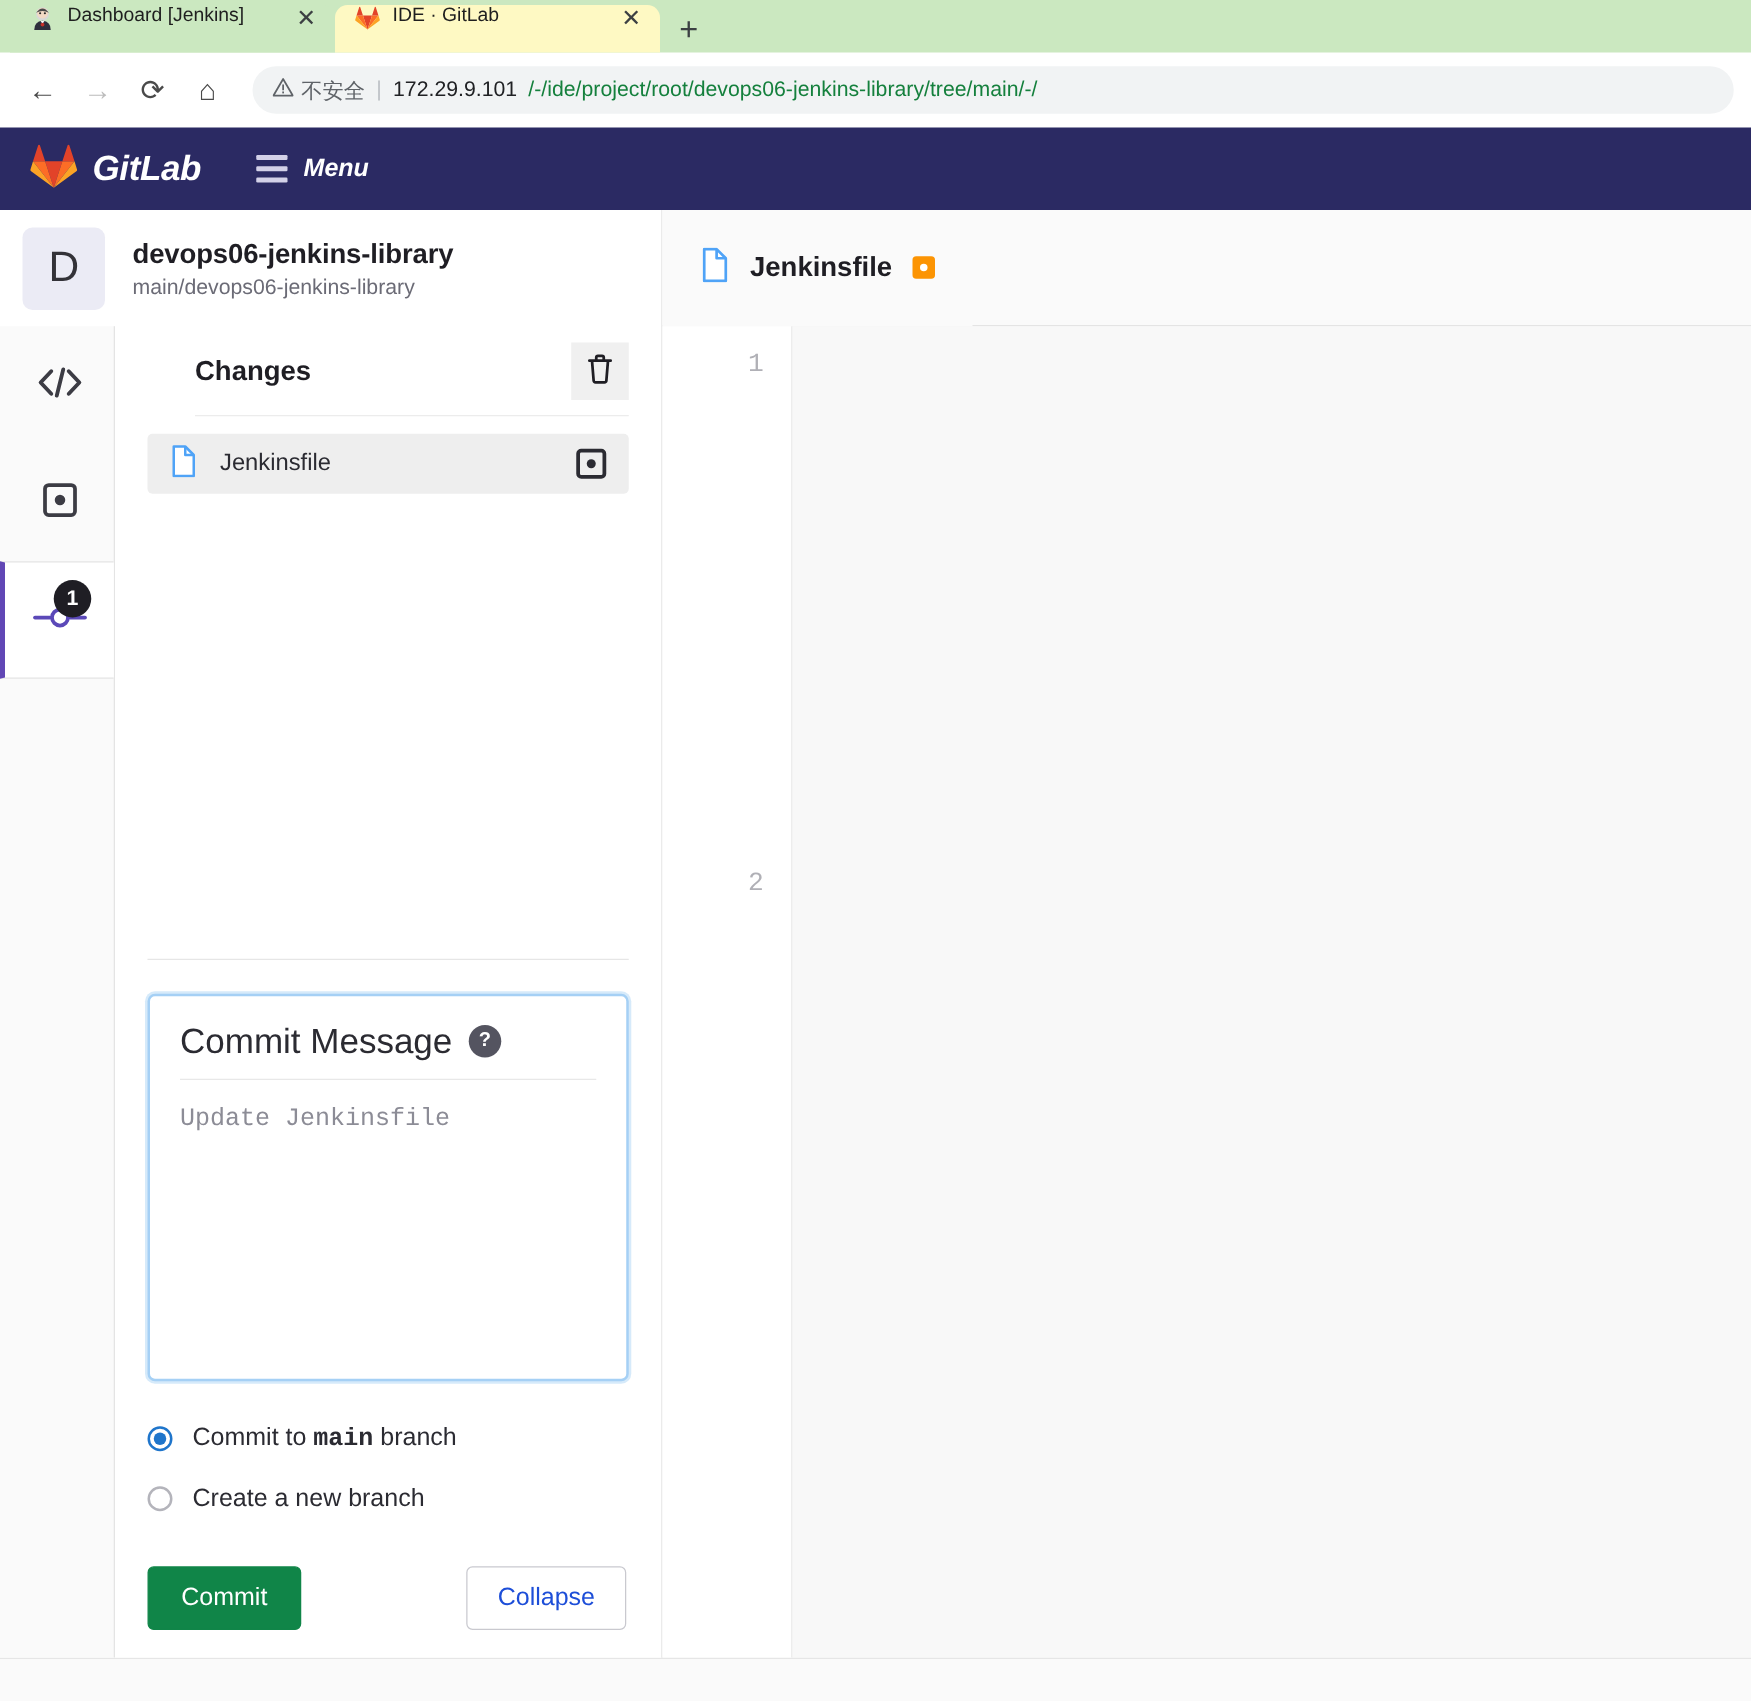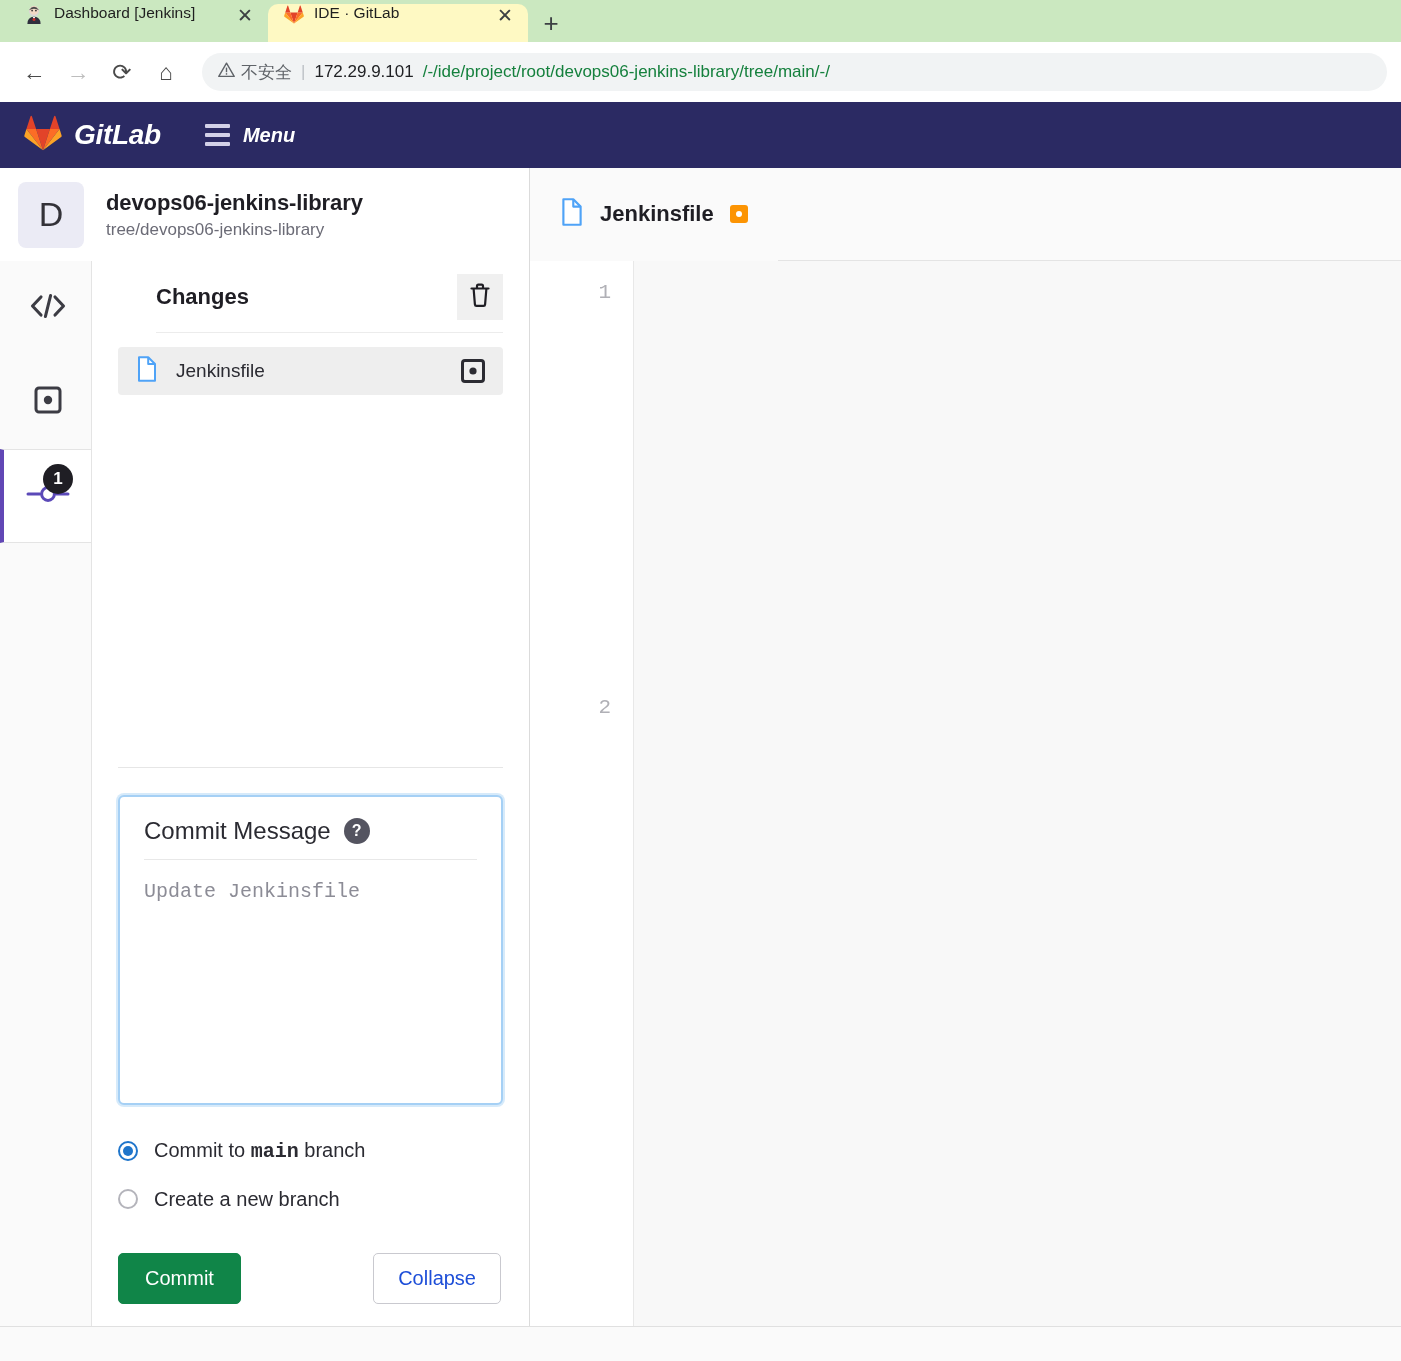--- a/index.html
+++ b/index.html
@@ -296,21 +296,21 @@
     flex-direction: column;
   }
   #commit-message-label-row {
     display: flex;
     align-items: center;
     gap: 13px;
     padding-bottom: 14px;
     border-bottom: 1px solid #e8e8e8;
   }
   #commit-message-label {
-    font-size: 24px;
+    font-size: 28px;
     color: #2b2b32;
   }
   #commit-help-icon {
     width: 26px; height: 26px;
     border-radius: 13px;
     background: #545460;
     color: #ffffff;
     font-size: 16px;
     font-weight: 700;
     display: flex; align-items: center; justify-content: center;
@@ -561,21 +561,21 @@
 </div>
 
 <div id="ide-shell">
 
   <div id="ide-left">
 
     <div id="project-header">
       <div id="project-avatar">D</div>
       <div id="project-title-block">
         <div id="project-name">devops06-jenkins-library</div>
-        <div id="project-path">tree/devops06-jenkins-library</div>
+        <div id="project-path">main/devops06-jenkins-library</div>
       </div>
     </div>
 
     <div id="ide-left-body">
 
       <div id="activity-rail">
 
         <div class="rail-item">
           <span>
             <svg width="40" height="30" viewBox="0 0 40 30">

